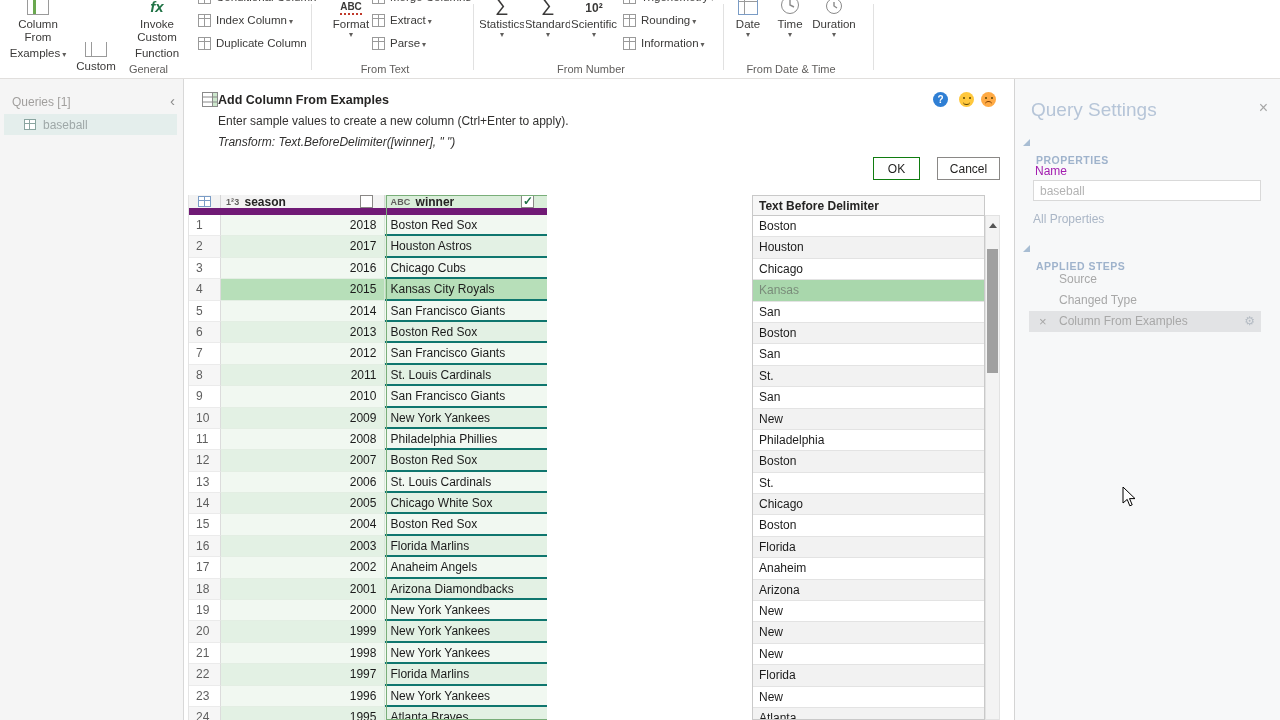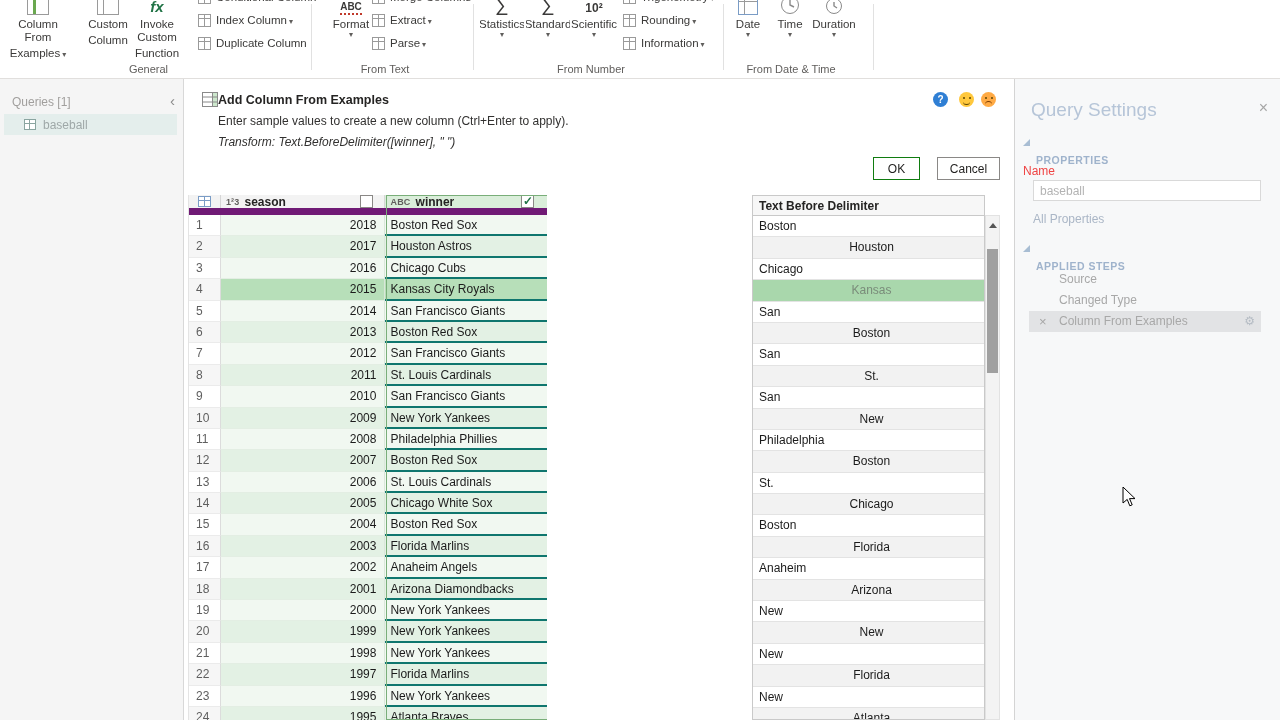--- a/index.html
+++ b/index.html
@@ -80,36 +80,36 @@
   .trow.even .c-num { background:#f6f6f6; }
   .trow.even .c-season, .trow.even .c-winner { background:#e3f1e4; }
   .trow.hl .c-season, .trow.hl .c-winner { background:#b7dfb9; }
   .winner-sel { position:absolute; left:197px; top:0; width:162px; height:100%; border:1px solid #79ae79; pointer-events:none; }
 
   
   .preview { position:absolute; left:568px; top:116px; bottom:0; width:233px; border:1px solid #c9c9c9; background:#fff; overflow:hidden; }
   .p-head { height:20px; line-height:20px; padding-left:6px; font-weight:bold; color:#252423; background:#f7f7f7; border-bottom:1px solid #c9c9c9; }
   .p-body { position:absolute; left:0; right:0; top:20px; bottom:0; overflow:hidden; }
   .prow { height:21.4px; line-height:21.4px; padding-left:6px; color:#1b1b1b; background:#fff; border-bottom:1px solid #e3e3e3; }
-  .prow.even { background:#f2f2f2;text-align:center; }
+  .prow.even { background:#f2f2f2; }
   .prow.hl { background:#a9d7ac; color:#7a8c7a; }
 
   
   .vscroll { position:absolute; left:801px; top:136px; bottom:0; width:15px; background:#f3f3f3; border:1px solid #e2e2e2; }
   .vs-up { height:19px; display:flex; align-items:center; justify-content:center; cursor:pointer; }
   .vs-up::after { content:""; width:0; height:0; border-left:4px solid transparent; border-right:4px solid transparent; border-bottom:5px solid #555; }
   .vs-thumb { position:absolute; left:1px; right:1px; top:33px; height:124px; background:#a0a0a0; cursor:pointer; }
 
   
   .qsettings { position:absolute; left:1014px; top:79px; width:266px; bottom:0; background:#f7f8f9; border-left:1px solid #d4d4d4; }
   .qs-title { position:absolute; left:16px; top:20px; font-size:19px; color:#b6c5d8; }
   .qs-close { position:absolute; right:12px; top:20px; font-size:16px; color:#a6a6a6; cursor:pointer; }
   .sec-tri { position:absolute; width:0; height:0; border-left:7px solid transparent; border-bottom:7px solid #a8bdd3; }
   .sec-lbl { position:absolute; font-size:10.5px; font-weight:bold; letter-spacing:0.5px; color:#9fb3cc;margin-top:16px; }
-  .qs-namelbl { position:absolute; left:8px; top:85px; color:#ef4444; }
+  .qs-namelbl { position:absolute; left:20px; top:85px; color:#a21caf; }
   .qs-input { position:absolute; left:18px; top:101px; width:228px; height:21px; border:1px solid #d9d9d9; background:#fff; color:#b3b3b3; font-size:12px; font-family:"Liberation Sans",sans-serif; padding:0 6px; }
   .qs-allprops { position:absolute; left:18px; top:133px; color:#aab6c6; cursor:pointer; }
   .steps { position:absolute; left:14px; top:190px; width:232px; }
   .step { position:relative; height:21px; line-height:21px; padding-left:30px; color:#a8a8a8; cursor:pointer; }
   .step.selected { background:#e2e3e5; }
   .step .del { position:absolute; left:10px; top:0; color:#a6a6a6; font-size:13px; cursor:pointer; }
   .step .gear { position:absolute; right:6px; top:0; color:#b5bcc4; font-size:12px; cursor:pointer; }
 
   
   .cursor { position:absolute; left:1122px; top:487px; pointer-events:none; }
@@ -122,21 +122,21 @@
   <div class="ribbon">
 
     <div class="rgroup" style="left:0; width:311px;">
       <div class="bigbtn" style="left:6px; width:64px;">
         <span class="icon">
             <span class="sq green" style="width:22px;height:20px;"></span>
           </span>
         <span class="lbl">Column From</span>
         <span class="lbl arr">Examples</span>
       </div>
-      <div class="bigbtn" style="left:84px; width:48px;">
+      <div class="bigbtn" style="left:72px; width:48px;margin-top:42px;">
         <span class="icon">
             <span class="sq" style="width:22px;height:20px;"></span>
           </span>
         <span class="lbl">Custom</span>
         <span class="lbl">Column</span>
       </div>
       <div class="bigbtn" style="left:122px; width:70px;">
         <span class="icon">
             <span class="fx-ic">fx</span>
           </span>

